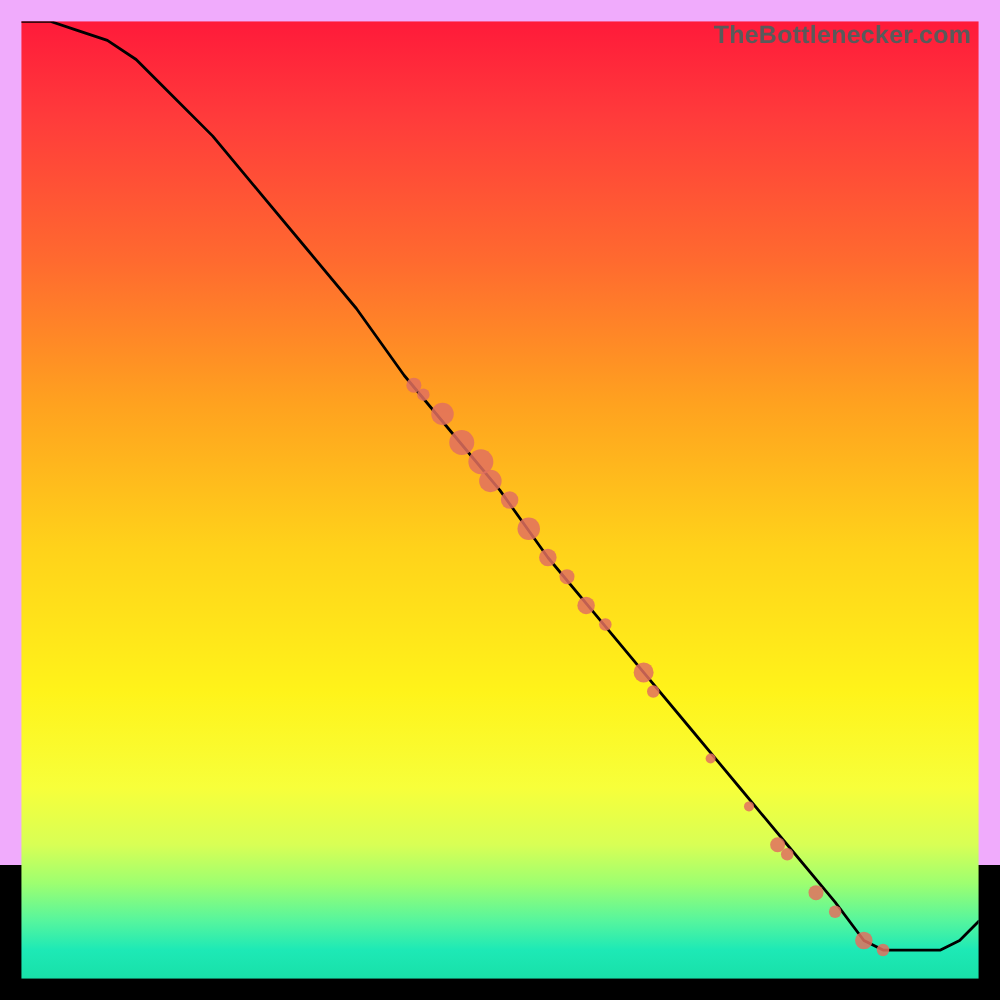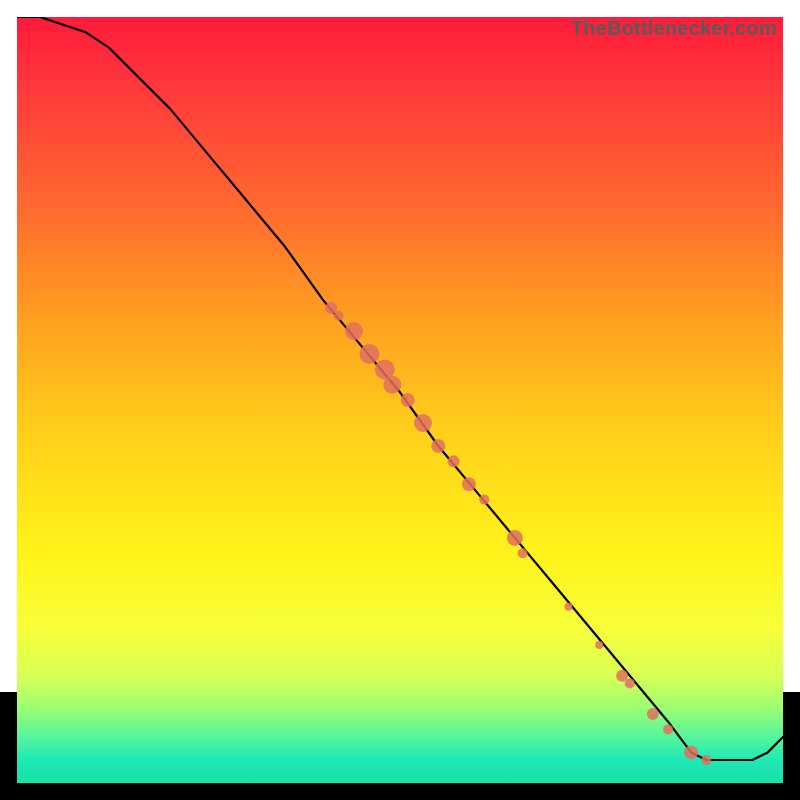--- a/index.html
+++ b/index.html
@@ -10,21 +10,21 @@
     overflow: hidden;
     background: #000;
     font-family: Arial, Helvetica, sans-serif;
   }
   .frame {
     position: absolute;
     left: 0;
     top: 0;
     width: 800px;
     height: 692px;
-    background: #ffffff;
+    background: #f0abfc;
   }
   .plot {
     position: absolute;
     left: 17px;
     top: 17px;
     width: 766px;
     height: 766px;
     overflow: hidden;
   }
   .gradient {

